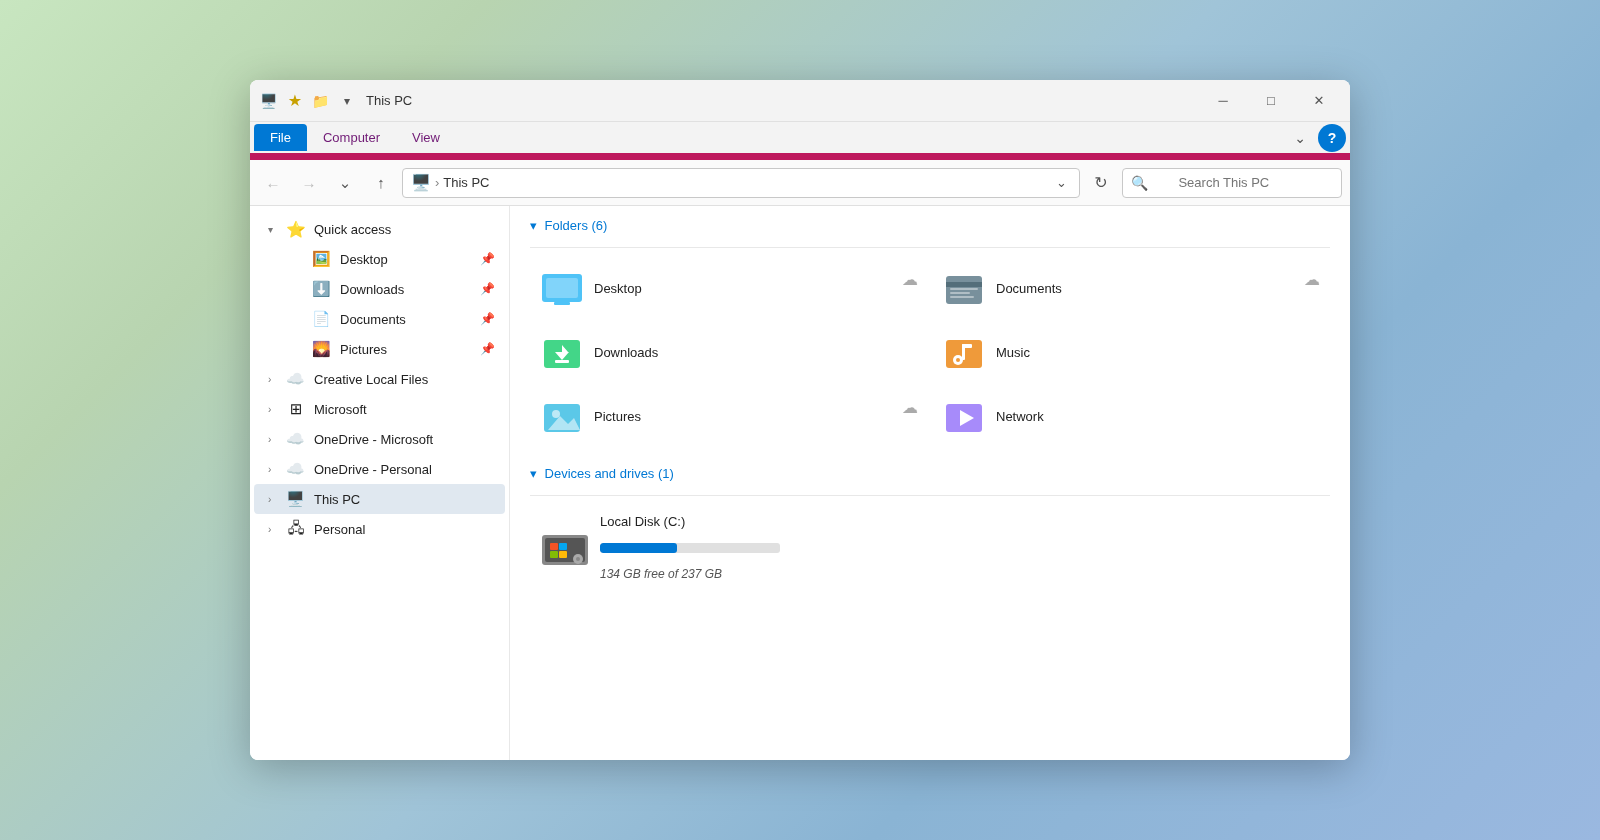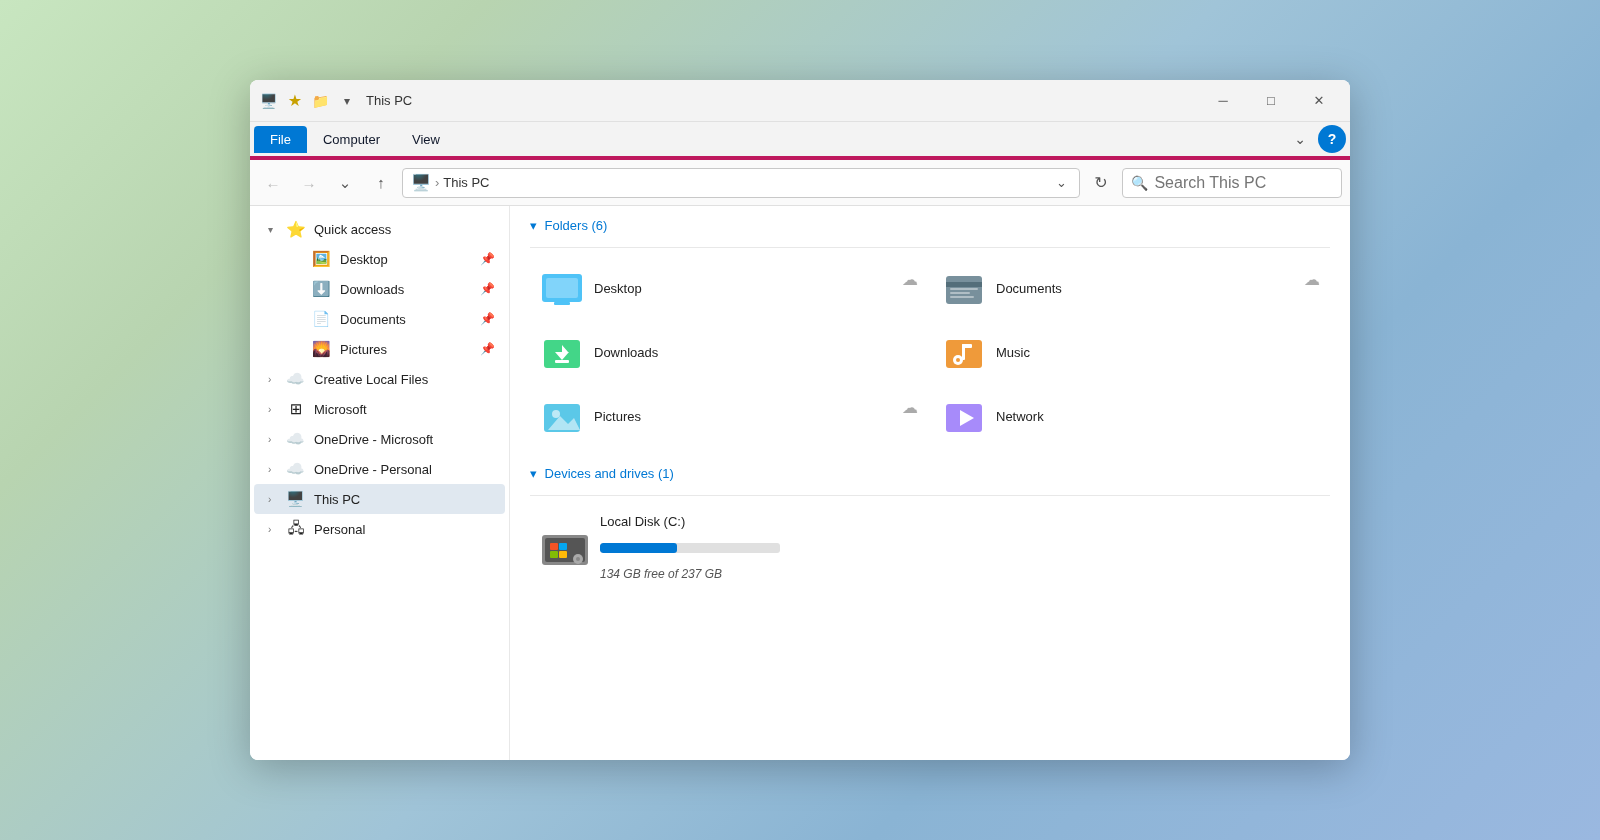--- a/index.html
+++ b/index.html
@@ -68,28 +68,28 @@
       cursor: pointer;
       border-radius: 4px;
     }
     
     .ribbon {
       height: 38px;
       background: #f3f3f3;
       display: flex;
       align-items: center;
       padding: 0 4px;
-      border-bottom: 4px solid #be185d;
+      border-bottom: 7px solid #be185d;
     }
     .ribbon-tab {
       padding: 6px 16px;
       font-size: 13px;
       cursor: pointer;
       border-radius: 4px 4px 0 0;
-      color: #0f172a;
+      color: #701a75;
     }
     .ribbon-tab.active {
       background: #0078d4;
       color: #fff;
     }
     .ribbon-end {
       margin-left: auto;
       display: flex;
       align-items: center;
       gap: 4px;
@@ -169,24 +169,25 @@
       border-radius: 4px;
       display: flex;
       align-items: center;
       padding: 0 8px;
       gap: 6px;
       background: #fff;
     }
     .search-box input {
       border: none;
       outline: none;
-      font-size: 16px;
+      font-size: 13px;
       color: #555;
       flex: 1;
       background: transparent;
+      margin-left: 24px;
     }
     
     .main {
       display: flex;
       flex: 1;
       overflow: hidden;
     }
     
     .sidebar {
       width: 260px;

